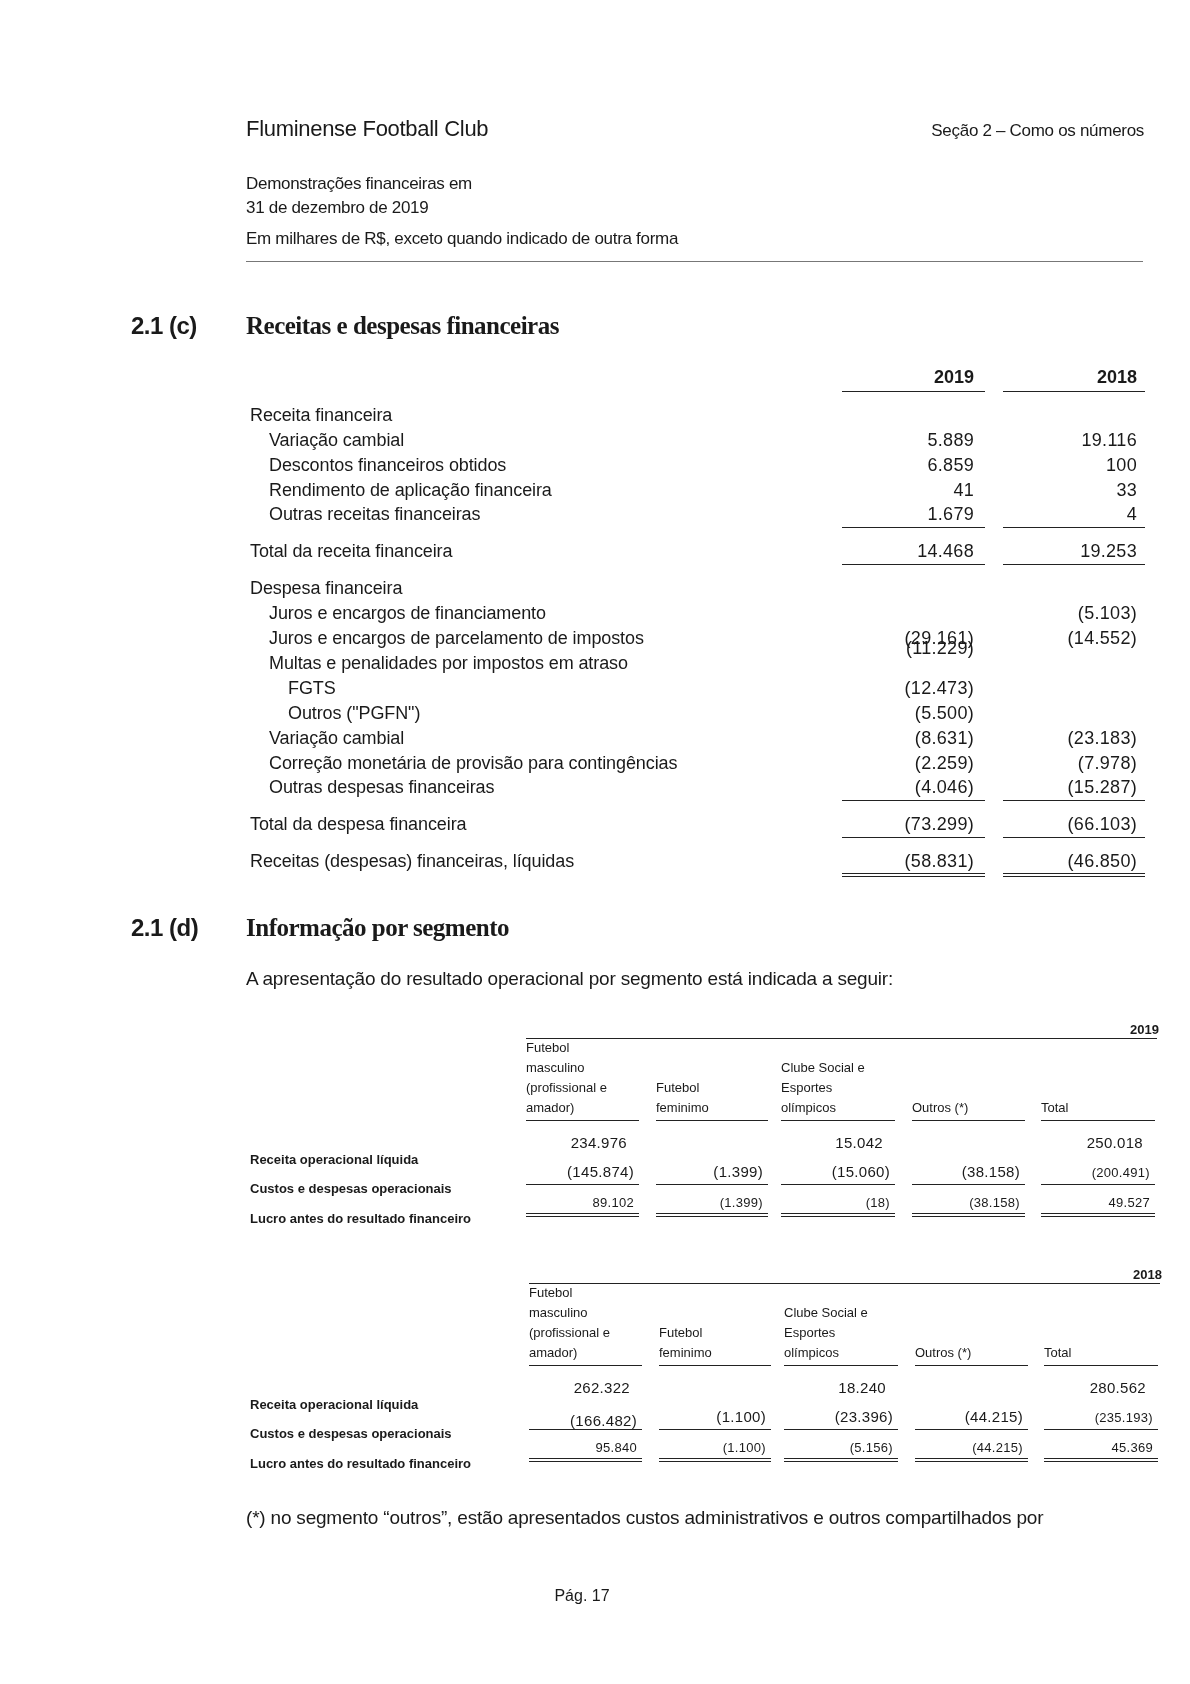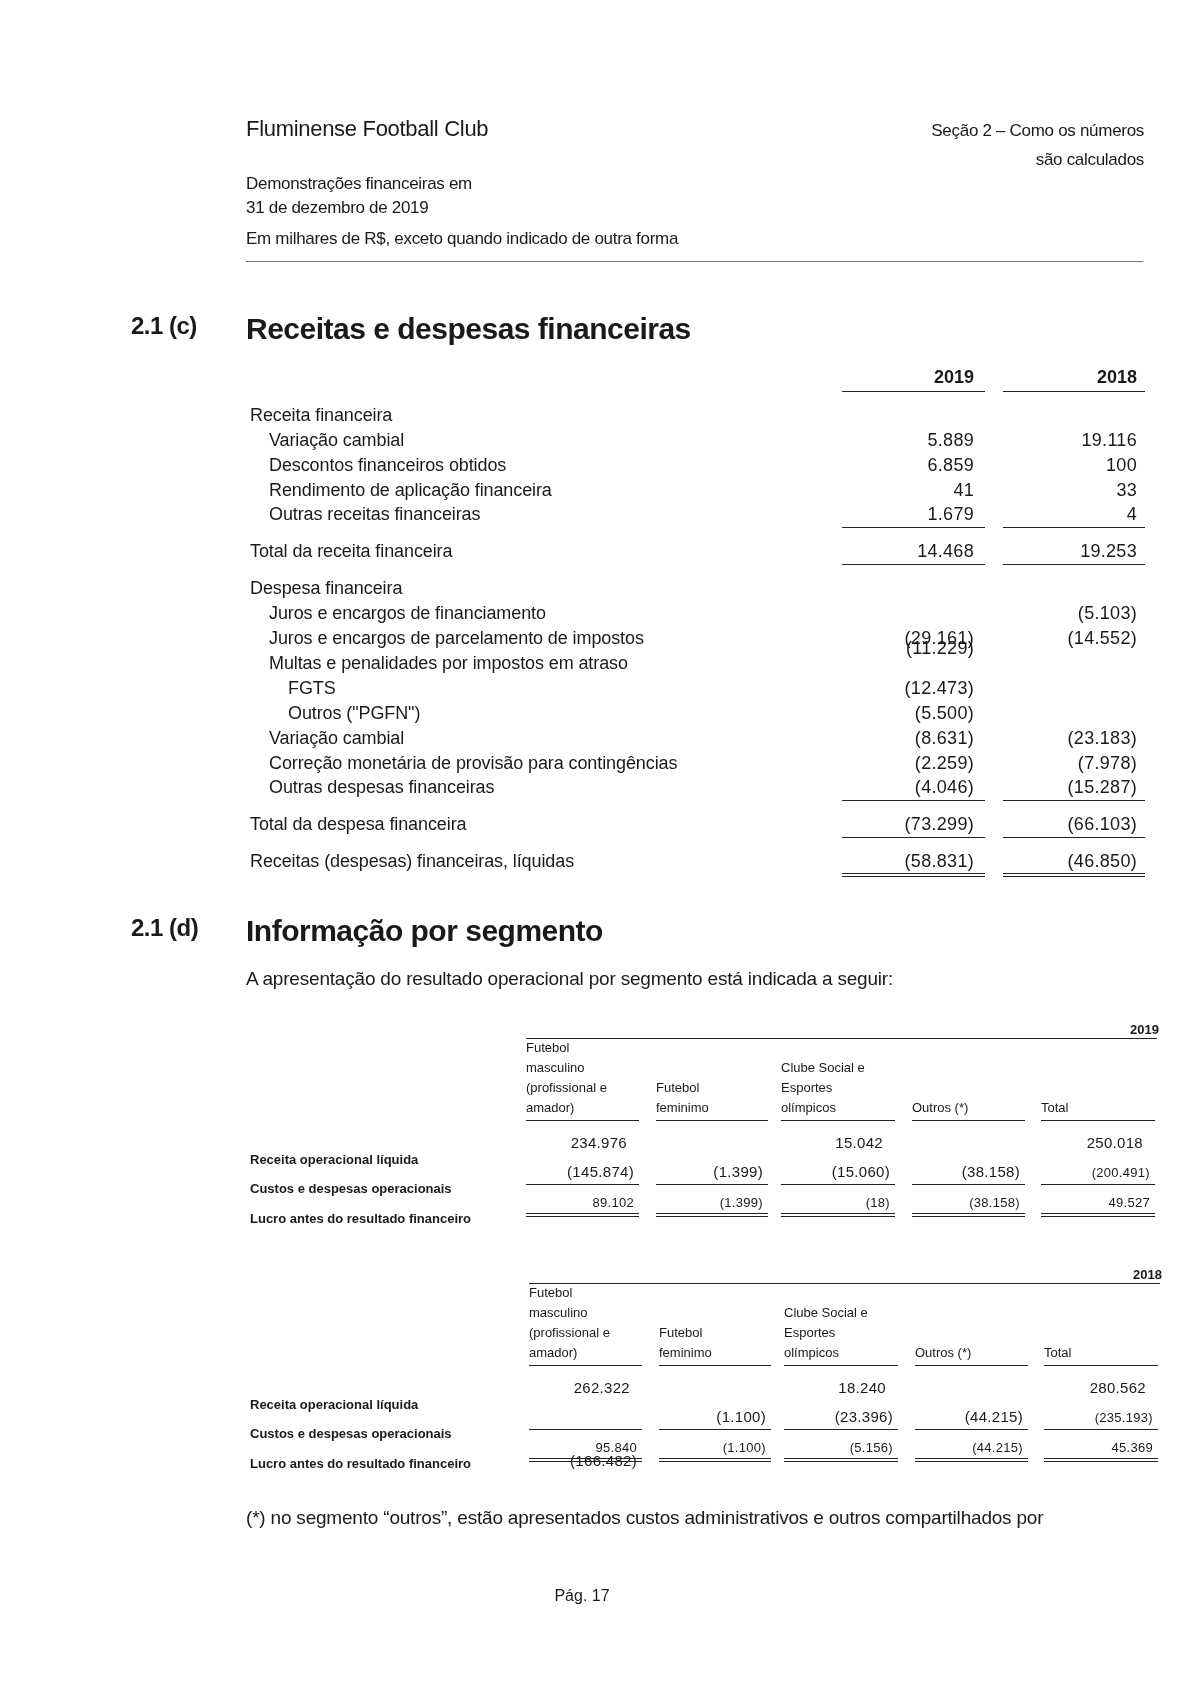--- a/index.html
+++ b/index.html
@@ -7,21 +7,21 @@
          font-family: "Liberation Sans", sans-serif; color: #1a1a1a; }
   .abs { position: absolute; white-space: nowrap; }
 
   
   .hdr-left { left: 246px; font-size: 22px; letter-spacing: -0.3px; }
   .hdr-right { right: 46px; font-size: 17px; text-align: right; letter-spacing: -0.3px; line-height: 29px; }
   .hdr-sub { left: 246px; font-size: 17px; letter-spacing: -0.3px; }
   .hdr-rule { left: 246px; width: 897px; top: 261px; height: 0; border-top: 1.5px solid #777; }
 
   .sec-num { left: 131px; font-size: 24px; font-weight: bold; letter-spacing: -0.5px; }
-  .sec-title { left: 246px; font-size: 30px; font-weight: bold; letter-spacing: -0.5px; }
+  .sec-title { left: 246px; font-size: 25px; font-weight: bold; letter-spacing: -0.5px; font-family: Liberation Serif, serif; }
 
   
   .ft-label { left: 250px; font-size: 18px; letter-spacing: -0.1px; }
   .ft-label.l1 { left: 269px; }
   .ft-label.l2 { left: 288px; }
   .ft-val { font-size: 18px; text-align: right; letter-spacing: 0.3px; }
   .c19 { right: 216px; }   
   .c18 { right: 53px; }    
   .yr { font-size: 18px; font-weight: bold; text-align: right; }
   .rule { position: absolute; height: 0; border-top: 1.6px solid #222; }
@@ -39,21 +39,20 @@
 
   .footnote { left: 246px; font-size: 19px; letter-spacing: -0.2px; }
   .pageno { left: 0; width: 1164px; text-align: center; font-size: 16px; }
 </style>
 </head>
 <body>
 
 <div class="abs hdr-left" style="top:116px;">Fluminense Football Club</div>
 <div class="abs hdr-right" style="top:116px;">
   <div>Seção 2 – Como os números</div>
-  <div>são calculados</div>
 </div>
 <div class="abs hdr-sub" style="top:174px;">Demonstrações financeiras em</div>
 <div class="abs hdr-sub" style="top:198px;">31 de dezembro de 2019</div>
 <div class="abs hdr-sub" style="top:229px;">Em milhares de R$, exceto quando indicado de outra forma</div>
 <div class="abs hdr-rule"></div>
 
 <div class="abs sec-num" style="top:312px;">2.1 (c)</div>
 <div class="abs sec-title" style="top:312px;">Receitas e despesas financeiras</div>
 
 <div id="fin-table">
@@ -245,21 +244,21 @@
         <div>Total</div>
       </div>
       <div class="rule" style="top: 1365px; left: 1044px; width: 114px;"></div>
       <div class="abs seg-rowlabel" style="top: 1381px;">Receita operacional líquida</div>
       <div class="abs seg-val" style="top: 1379px; right: 560px;">262.322</div>
       <div class="abs seg-val" style="top: 1379px; right: 431px;"></div>
       <div class="abs seg-val" style="top: 1379px; right: 304px;">18.240</div>
       <div class="abs seg-val" style="top: 1379px; right: 174px;"></div>
       <div class="abs seg-val" style="top: 1379px; right: 44px;">280.562</div>
       <div class="abs seg-rowlabel" style="top: 1410px;">Custos e despesas operacionais</div>
-      <div class="abs seg-val" style="top: 1452px; right: 553px; text-align: center;">(166.482)</div>
+      <div class="abs seg-val" style="top: 1412px; right: 553px; text-align: center;">(166.482)</div>
       <div class="rule" style="top: 1429px; left: 529px; width: 113px;"></div>
       <div class="abs seg-val" style="top: 1408px; right: 424px;">(1.100)</div>
       <div class="rule" style="top: 1429px; left: 659px; width: 112px;"></div>
       <div class="abs seg-val" style="top: 1408px; right: 297px;">(23.396)</div>
       <div class="rule" style="top: 1429px; left: 784px; width: 114px;"></div>
       <div class="abs seg-val" style="top: 1408px; right: 167px;">(44.215)</div>
       <div class="rule" style="top: 1429px; left: 915px; width: 113px;"></div>
       <div class="abs seg-val small" style="top: 1410px; right: 37px;">(235.193)</div>
       <div class="rule" style="top: 1429px; left: 1044px; width: 114px;"></div>
       <div class="abs seg-rowlabel" style="top: 1440px;">Lucro antes do resultado financeiro</div>

